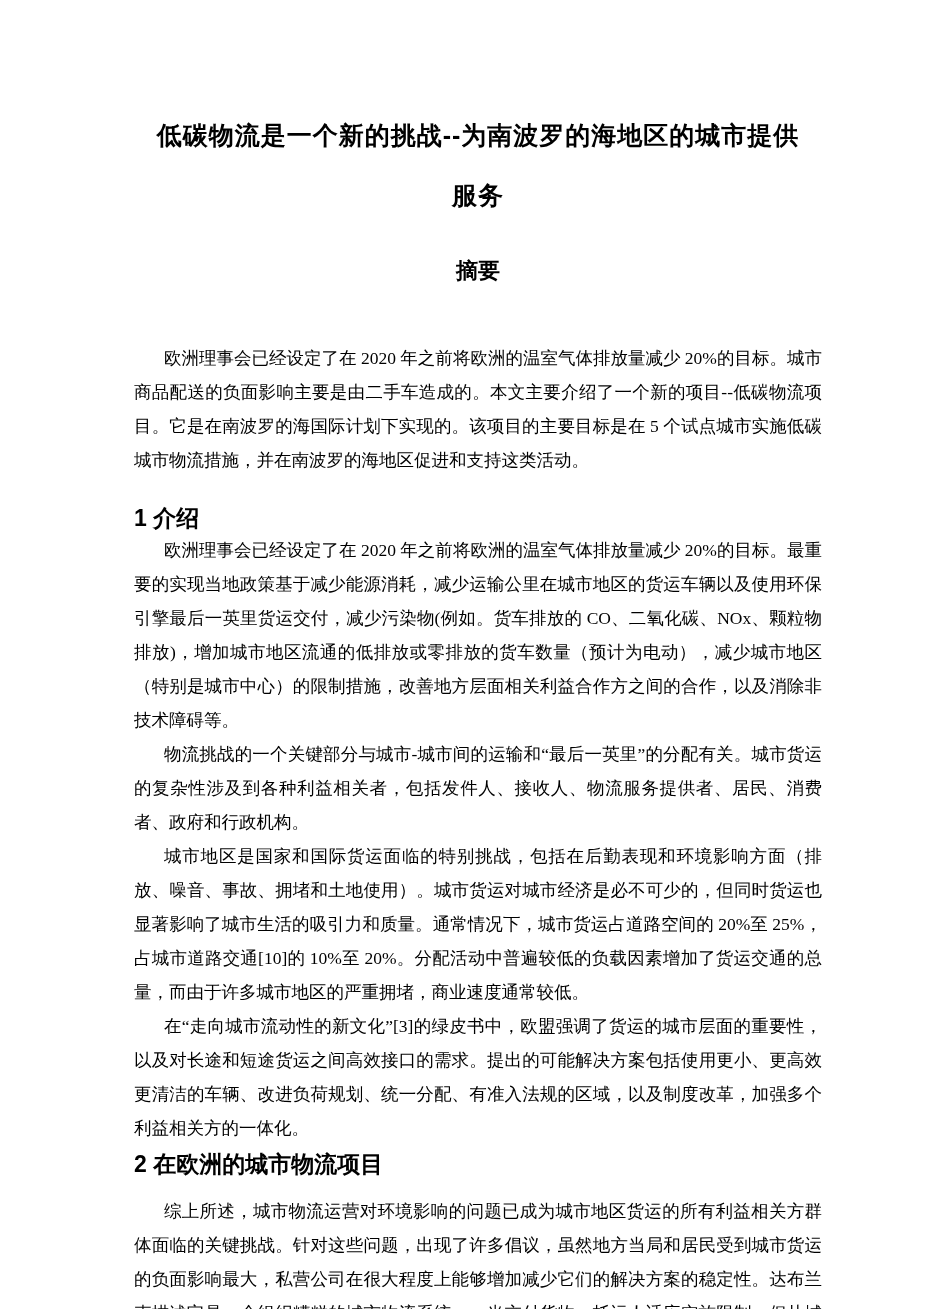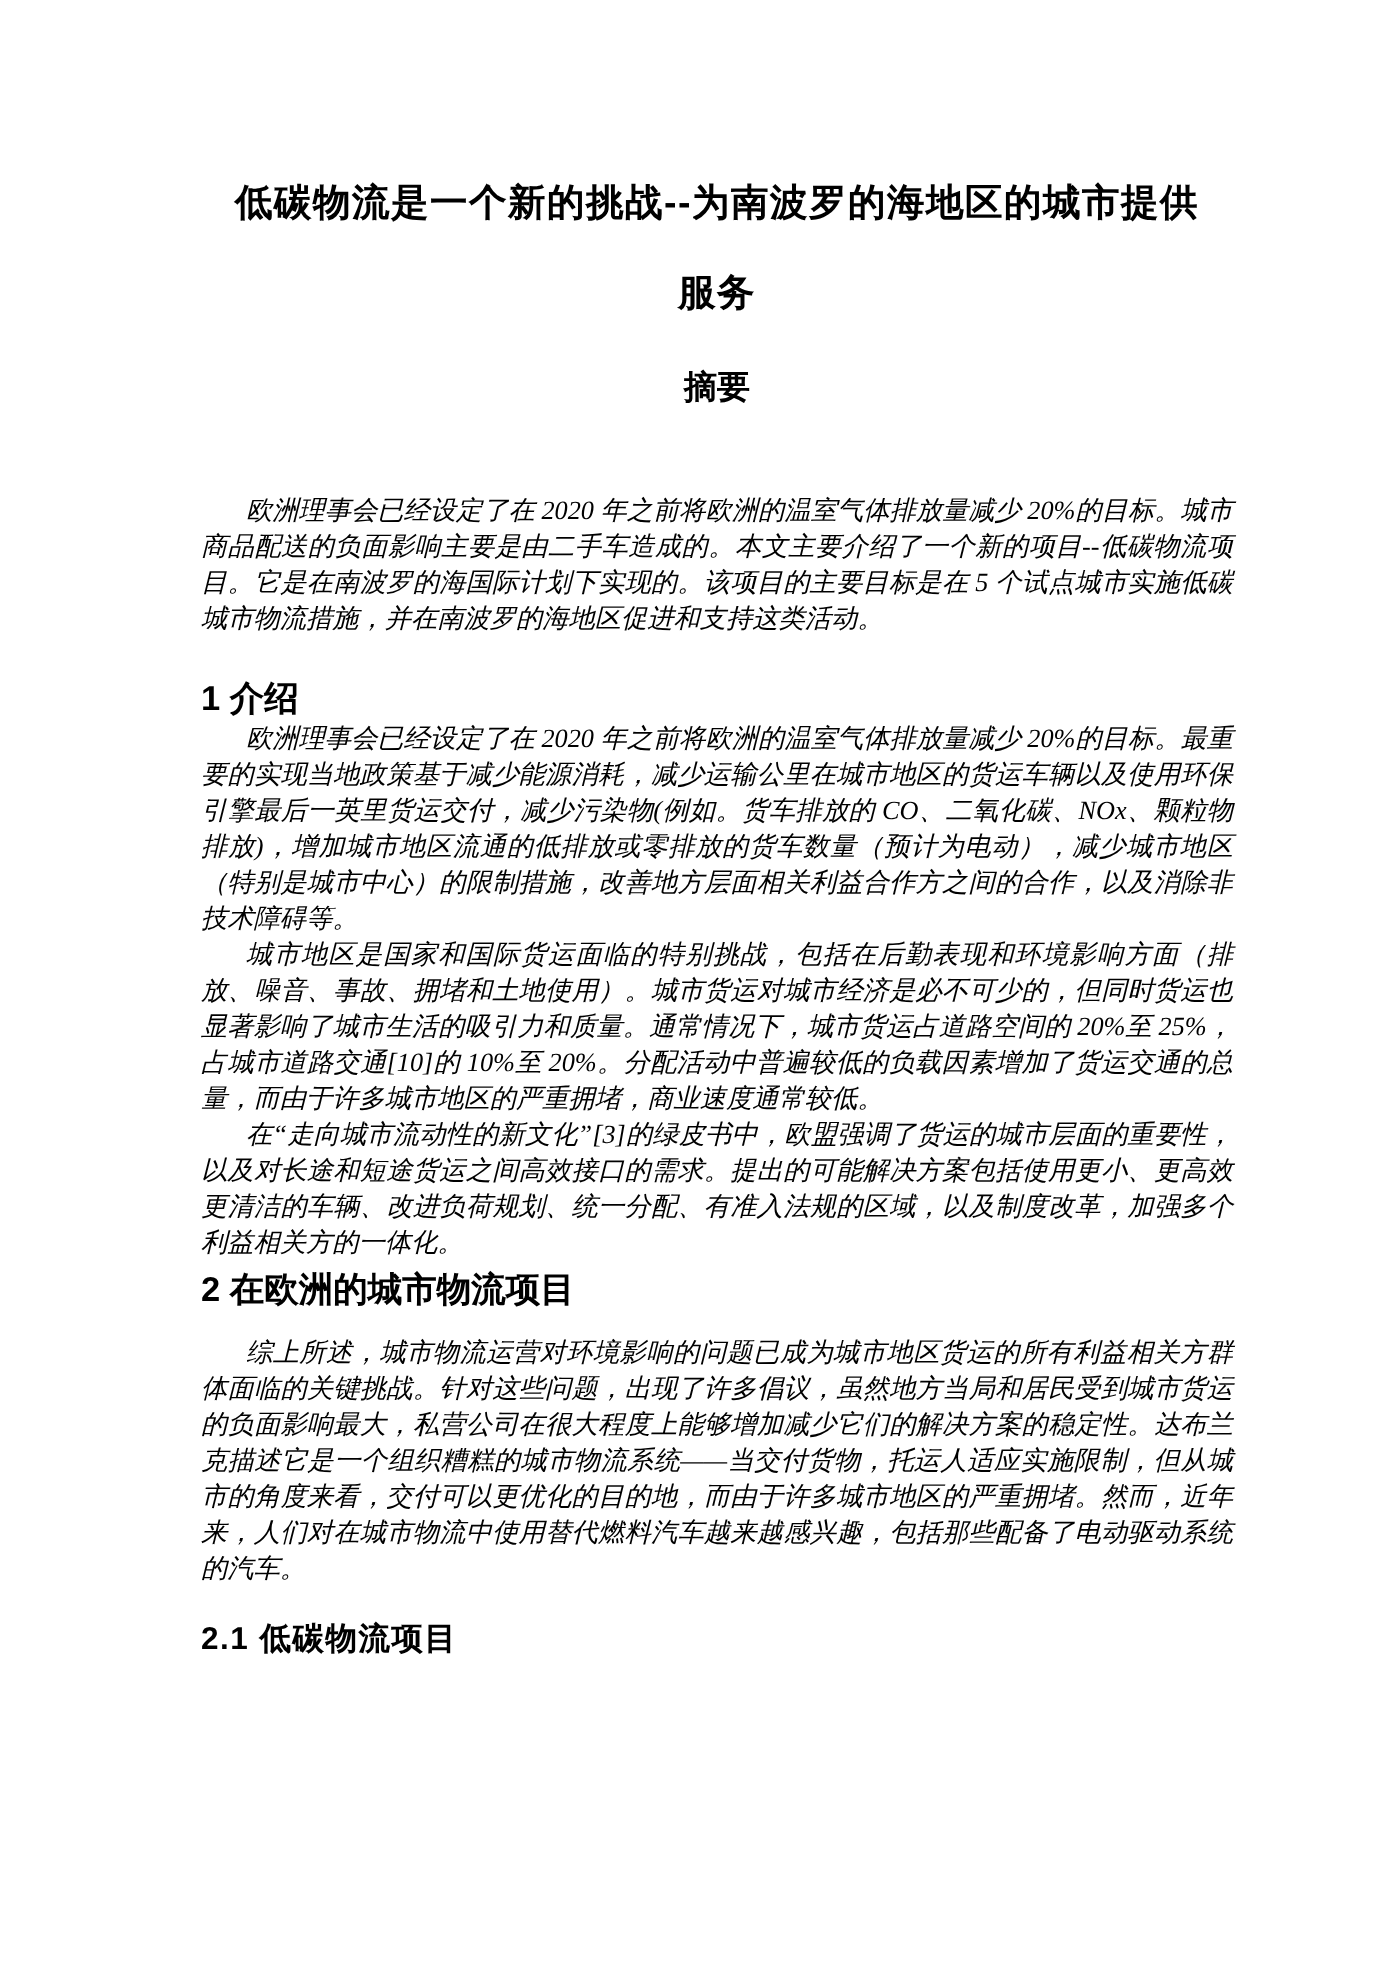--- a/index.html
+++ b/index.html
@@ -23,35 +23,34 @@
   }
   .doc-title {
     text-align: center;
     font-family: "Liberation Sans", "DejaVu Sans", sans-serif;
     font-weight: bold;
     font-size: 25px;
     line-height: 60px;
     letter-spacing: 1px;
   }
   .abstract-heading {
-    margin-top: 18px;
+    margin-top: 31px;
     text-align: center;
     font-family: "Liberation Sans", "DejaVu Sans", sans-serif;
     font-weight: bold;
     font-size: 22px;
     line-height: 30px;
   }
   .body-para {
     margin: 0;
     font-size: 17.5px;
-    line-height: 24px;
+    line-height: 34px;
     text-align: justify;
     text-indent: 30px;
     text-justify: inter-ideograph;
-    font-style: italic;
   }
   .abstract-body {
     margin-top: 55px;
   }
   .sec-heading {
     font-family: "Liberation Sans", "DejaVu Sans", sans-serif;
     font-weight: bold;
     font-size: 23px;
     line-height: 30px;
     margin: 0;
@@ -74,20 +73,21 @@
     <div>服务</div>
   </div>
 
   <div class="abstract-heading">摘要</div>
 
   <p class="body-para abstract-body">欧洲理事会已经设定了在 2020 年之前将欧洲的温室气体排放量减少 20%的目标。城市商品配送的负面影响主要是由二手车造成的。本文主要介绍了一个新的项目--低碳物流项目。它是在南波罗的海国际计划下实现的。该项目的主要目标是在 5 个试点城市实施低碳城市物流措施，并在南波罗的海地区促进和支持这类活动。</p>
 
   <h2 class="sec-heading sec1-heading">1 介绍</h2>
 
   <p class="body-para">欧洲理事会已经设定了在 2020 年之前将欧洲的温室气体排放量减少 20%的目标。最重要的实现当地政策基于减少能源消耗，减少运输公里在城市地区的货运车辆以及使用环保引擎最后一英里货运交付，减少污染物(例如。货车排放的 CO、二氧化碳、NOx、颗粒物排放)，增加城市地区流通的低排放或零排放的货车数量（预计为电动），减少城市地区（特别是城市中心）的限制措施，改善地方层面相关利益合作方之间的合作，以及消除非技术障碍等。</p>
+  <p class="body-para">物流挑战的一个关键部分与城市-城市间的运输和“最后一英里”的分配有关。城市货运的复杂性涉及到各种利益相关者，包括发件人、接收人、物流服务提供者、居民、消费者、政府和行政机构。</p>
   <p class="body-para">城市地区是国家和国际货运面临的特别挑战，包括在后勤表现和环境影响方面（排放、噪音、事故、拥堵和土地使用）。城市货运对城市经济是必不可少的，但同时货运也显著影响了城市生活的吸引力和质量。通常情况下，城市货运占道路空间的 20%至 25%，占城市道路交通[10]的 10%至 20%。分配活动中普遍较低的负载因素增加了货运交通的总量，而由于许多城市地区的严重拥堵，商业速度通常较低。</p>
   <p class="body-para">在“走向城市流动性的新文化”[3]的绿皮书中，欧盟强调了货运的城市层面的重要性，以及对长途和短途货运之间高效接口的需求。提出的可能解决方案包括使用更小、更高效更清洁的车辆、改进负荷规划、统一分配、有准入法规的区域，以及制度改革，加强多个利益相关方的一体化。</p>
 
   <h2 class="sec-heading sec2-heading">2 在欧洲的城市物流项目</h2>
 
   <p class="body-para">综上所述，城市物流运营对环境影响的问题已成为城市地区货运的所有利益相关方群体面临的关键挑战。针对这些问题，出现了许多倡议，虽然地方当局和居民受到城市货运的负面影响最大，私营公司在很大程度上能够增加减少它们的解决方案的稳定性。达布兰克描述它是一个组织糟糕的城市物流系统——当交付货物，托运人适应实施限制，但从城市的角度来看，交付可以更优化的目的地，而由于许多城市地区的严重拥堵。然而，近年来，人们对在城市物流中使用替代燃料汽车越来越感兴趣，包括那些配备了电动驱动系统的汽车。</p>
 
   <h2 class="sec-heading sec21-heading">2.1 低碳物流项目</h2>
 
 </div>

